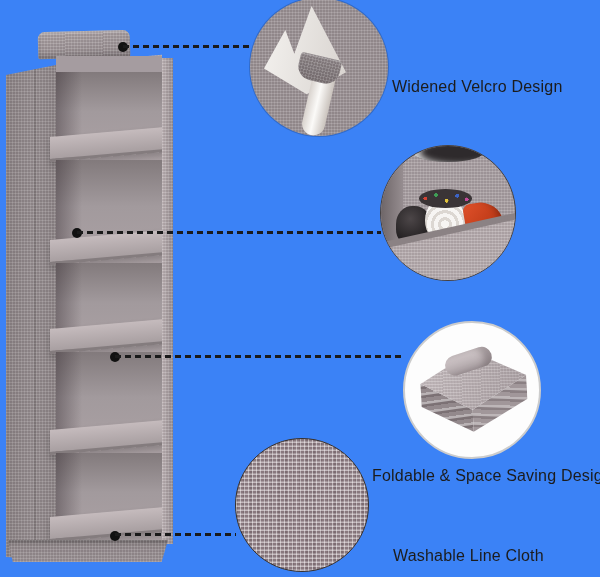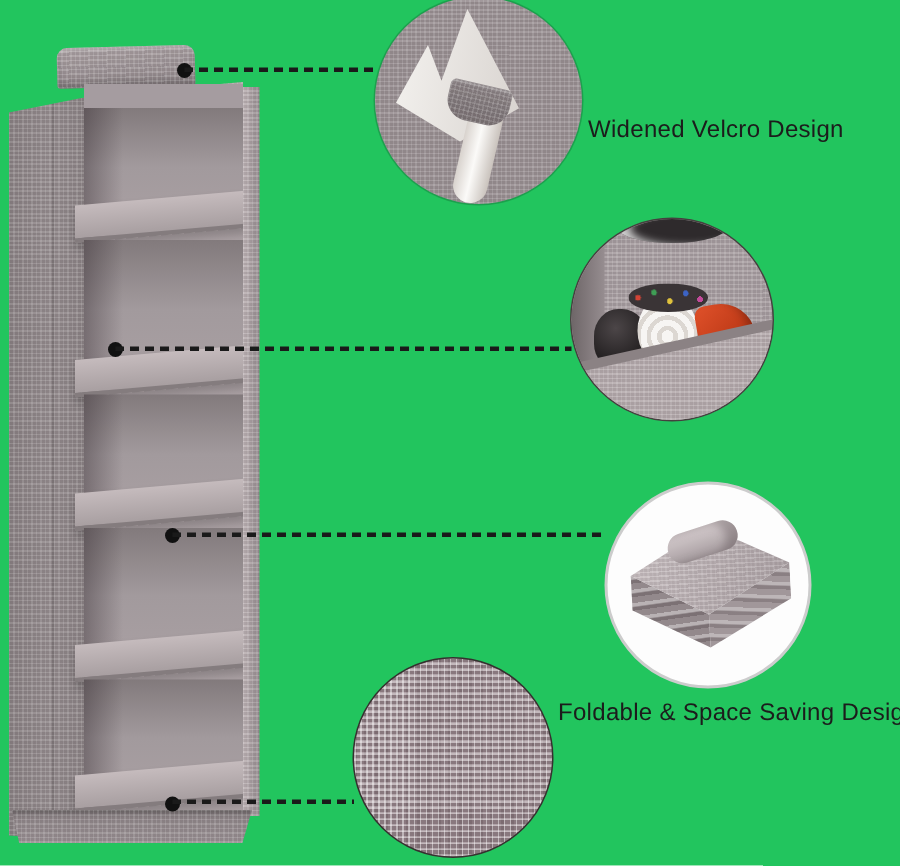--- a/index.html
+++ b/index.html
@@ -1,16 +1,16 @@
 <!DOCTYPE html>
 <html><head>
 <meta charset="utf-8">
 <style>
   html,body{margin:0;padding:0;background:#fff;}
-  .canvas{position:relative;width:600px;height:577px;background:#22c55e;overflow:hidden;
+  .canvas{position:relative;width:600px;height:577px;background:#3b82f6;overflow:hidden;
           font-family:"Liberation Sans","DejaVu Sans",sans-serif;}
 
   
   .fab{position:relative;}
   .fab::before{content:"";position:absolute;inset:0;border-radius:inherit;pointer-events:none;
     background-image:
       repeating-linear-gradient(90deg, rgba(255,255,255,.13) 0 1px, transparent 1px 3px),
       repeating-linear-gradient(0deg, rgba(255,255,255,.07) 0 1px, rgba(50,38,44,.10) 1px 3px);}
 
   
@@ -178,14 +178,15 @@
       <div class="face face-right"></div>
       <div class="face face-top fab"></div>
       <div class="roll-top"></div>
     </div>
   </div>
 
   <div class="circle circ-cloth"></div>
 
   <span class="label lbl-1">Widened Velcro Design</span>
   <span class="label lbl-3">Foldable &amp; Space Saving Design</span>
+  <span class="label lbl-4">Washable Line Cloth</span>
 
 </div>
 
 </body></html>

